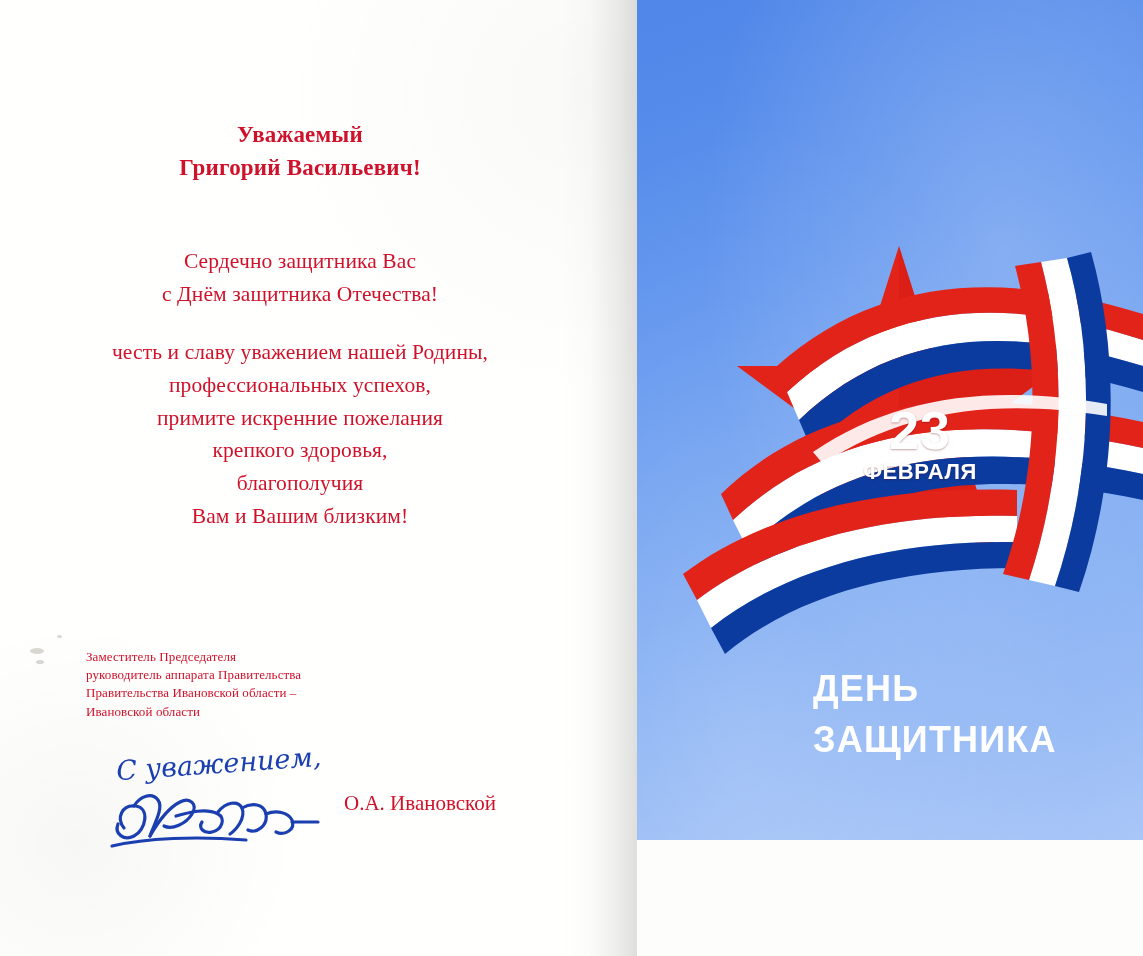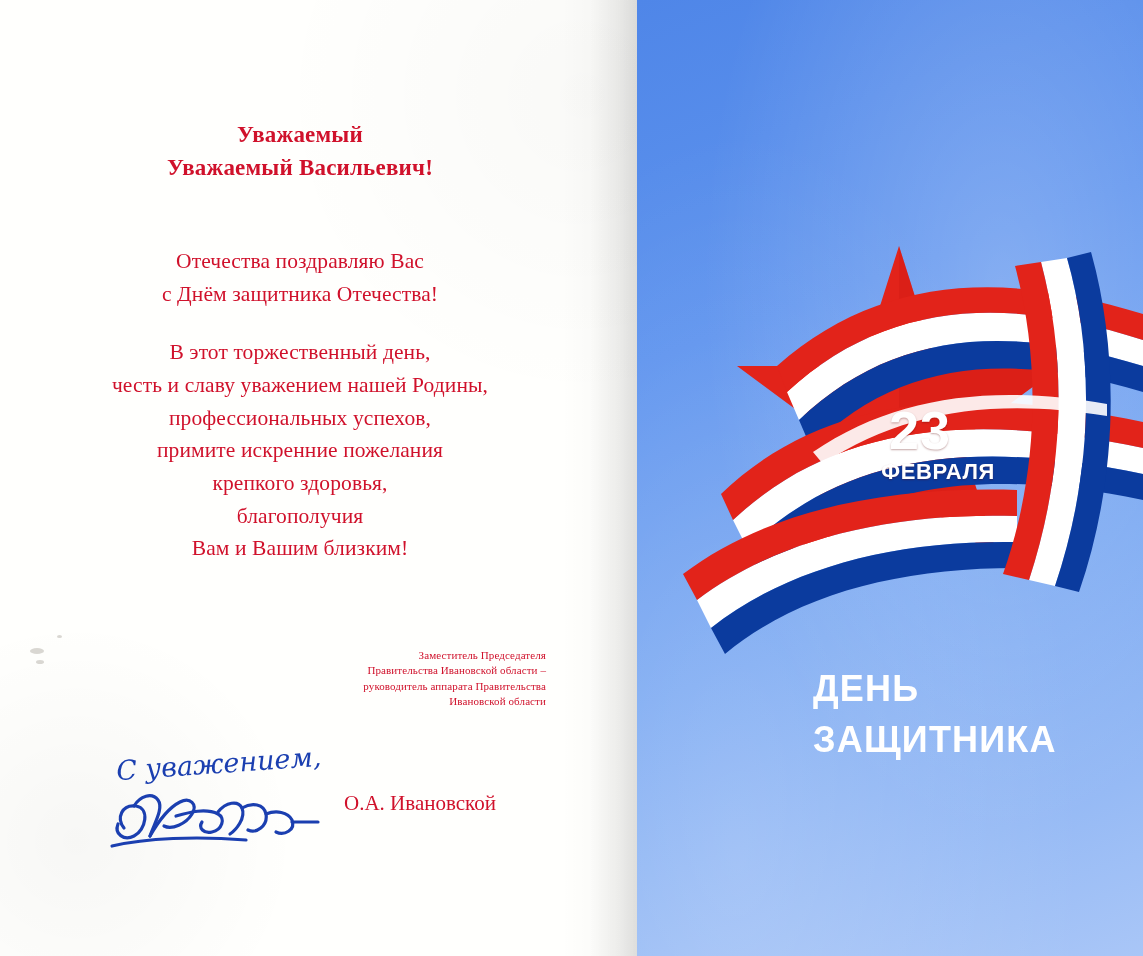--- a/index.html
+++ b/index.html
@@ -89,23 +89,23 @@
   }
 
   .signature-block {
     position: absolute;
     left: 86px;
     top: 648px;
     width: 460px;
     color: #d0112b;
   }
   .sig-title-line {
-    font-size: 11px;
+    font-size: 13px;
     line-height: 1.40;
-    text-align: right;
+    text-align: left;
     letter-spacing: .1px;
   }
   .sig-name {
     position: absolute;
     left: 258px;
     top: 143px;
     font-size: 21px;
     color: #d0112b;
     white-space: nowrap;
   }
@@ -135,21 +135,21 @@
     left: 0;
     top: 34px;
   }
 
   
   .right-page {
     position: absolute;
     left: 637px;
     top: 0;
     width: 506px;
-    height: 956px
+    height: 840px
     ;overflow: hidden;
     background: linear-gradient(160deg, #4f86e8 0%, #5f94ee 32%, #7ba9f2 62%, #a9c6f7 100%);
   }
   .right-texture {
     position: absolute;
     inset: 0;
     background:
       radial-gradient(ellipse at 72% 30%, rgba(255,255,255,0.22), rgba(255,255,255,0) 58%),
       radial-gradient(ellipse at 20% 90%, rgba(255,255,255,0.18), rgba(255,255,255,0) 60%);
     pointer-events: none;
@@ -190,57 +190,55 @@
     line-height: .96;
     letter-spacing: 1px;
     text-shadow: 0 1px 2px rgba(90,0,0,.35);
   }
   .badge-month {
     font-size: 22px;
     font-weight: bold;
     letter-spacing: .6px;
     margin-top: 2px;
     text-shadow: 0 1px 2px rgba(90,0,0,.35);
-    text-align: right;
   }
 </style>
 </head>
 <body>
 
 <div class="card">
 
   <div class="left-page">
     <div class="paper-tint"></div>
 
     <span class="speck" style="left:30px;top:648px;width:14px;height:6px;"></span>
     <span class="speck" style="left:36px;top:660px;width:8px;height:4px;"></span>
     <span class="speck" style="left:57px;top:635px;width:5px;height:3px;"></span>
 
     <div class="greeting-block">
       <div class="greeting-line">Уважаемый</div>
-      <div class="greeting-line">Уважаемый Васильевич!</div>
+      <div class="greeting-line">Григорий Васильевич!</div>
     </div>
 
     <div class="body-block">
-      <div class="body-line">Отечества поздравляю Вас</div>
+      <div class="body-line">Сердечно защитника Вас</div>
       <div class="body-line">с Днём защитника Отечества!</div>
       <div class="body-spacer"></div>
-      <div class="body-line">В этот торжественный день,</div>
       <div class="body-line">честь и славу уважением нашей Родины,</div>
       <div class="body-line">профессиональных успехов,</div>
       <div class="body-line">примите искренние пожелания</div>
       <div class="body-line">крепкого здоровья,</div>
       <div class="body-line">благополучия</div>
       <div class="body-line">Вам и Вашим близким!</div>
     </div>
 
     <div class="signature-block">
       <div class="sig-title-line">Заместитель Председателя</div>
+      <div class="sig-title-line">руководитель аппарата Правительства</div>
       <div class="sig-title-line">Правительства Ивановской области –</div>
-      <div class="sig-title-line">руководитель аппарата Правительства</div>
       <div class="sig-title-line">Ивановской области</div>
 
       <div class="handwriting">
         <div class="hand-text">С уважением,</div>
         <svg class="hand-svg" width="290" height="80" viewBox="0 0 290 80" fill="none">
           <g stroke="#1b3fb0" stroke-width="3.2" stroke-linecap="round" fill="none">
             <path d="M18 46 C10 36, 16 22, 30 24 C44 26, 40 48, 28 54 C18 59, 8 52, 12 42"></path>
             <path d="M28 24 C34 14, 46 10, 52 18 C58 26, 48 42, 44 54"></path>
             <path d="M44 54 C52 40, 62 26, 74 20 C84 15, 92 22, 86 32 C80 42, 66 48, 58 44"></path>
             <path d="M70 34 C84 30, 100 26, 112 32 C120 36, 116 48, 106 50 C98 52, 92 46, 96 40"></path>

